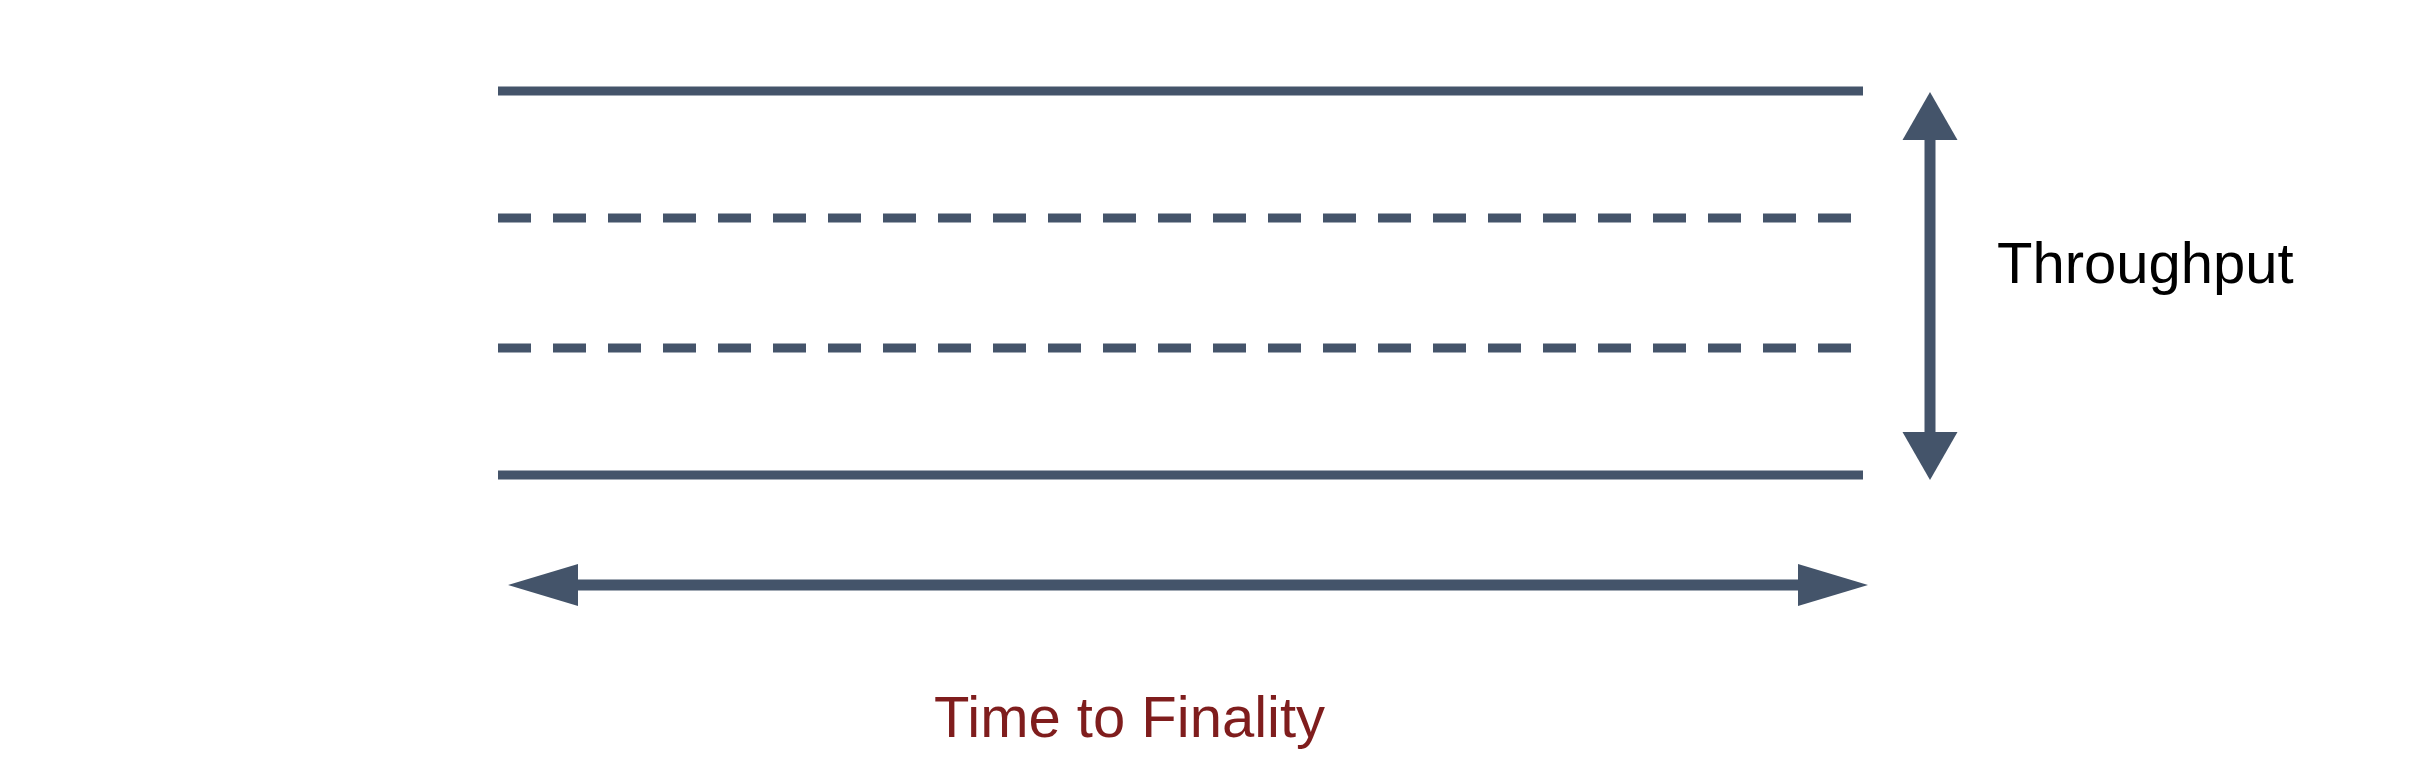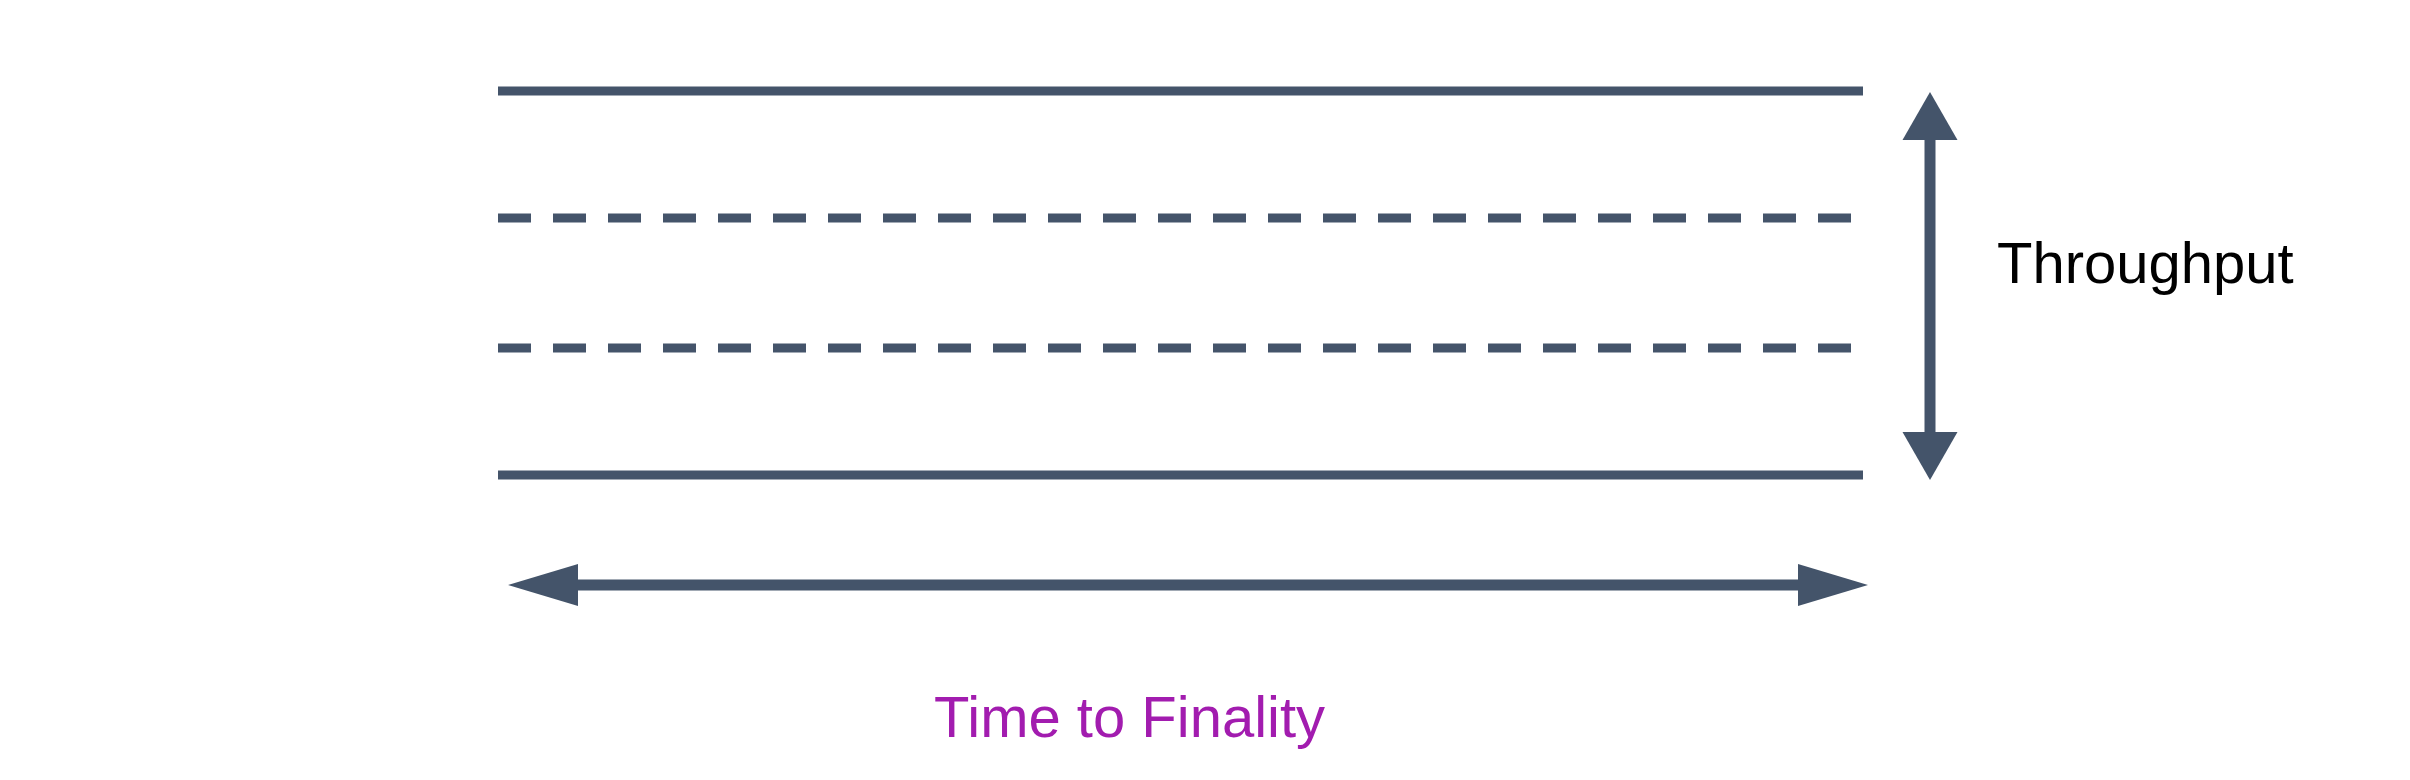--- a/index.html
+++ b/index.html
@@ -68,15 +68,15 @@
 
     <g>
       <rect x="578" y="579.5" width="1220" height="11" fill="#44546A"></rect>
       <polygon points="508,585 578,564 578,606" fill="#44546A"></polygon>
       <polygon points="1868,585 1798,564 1798,606" fill="#44546A"></polygon>
     </g>
   </svg>
 
   <div class="diagram-label" id="label-throughput" style="color: rgb(0, 0, 0);">Throughput</div>
 
-  <div class="diagram-label" id="label-time-to-finality" style="color: #a21caf;">Time to Finality</div>
+  <div class="diagram-label" id="label-time-to-finality" style="color: #7f1d1d;">Time to Finality</div>
 
 </div>
 
 </body></html>

